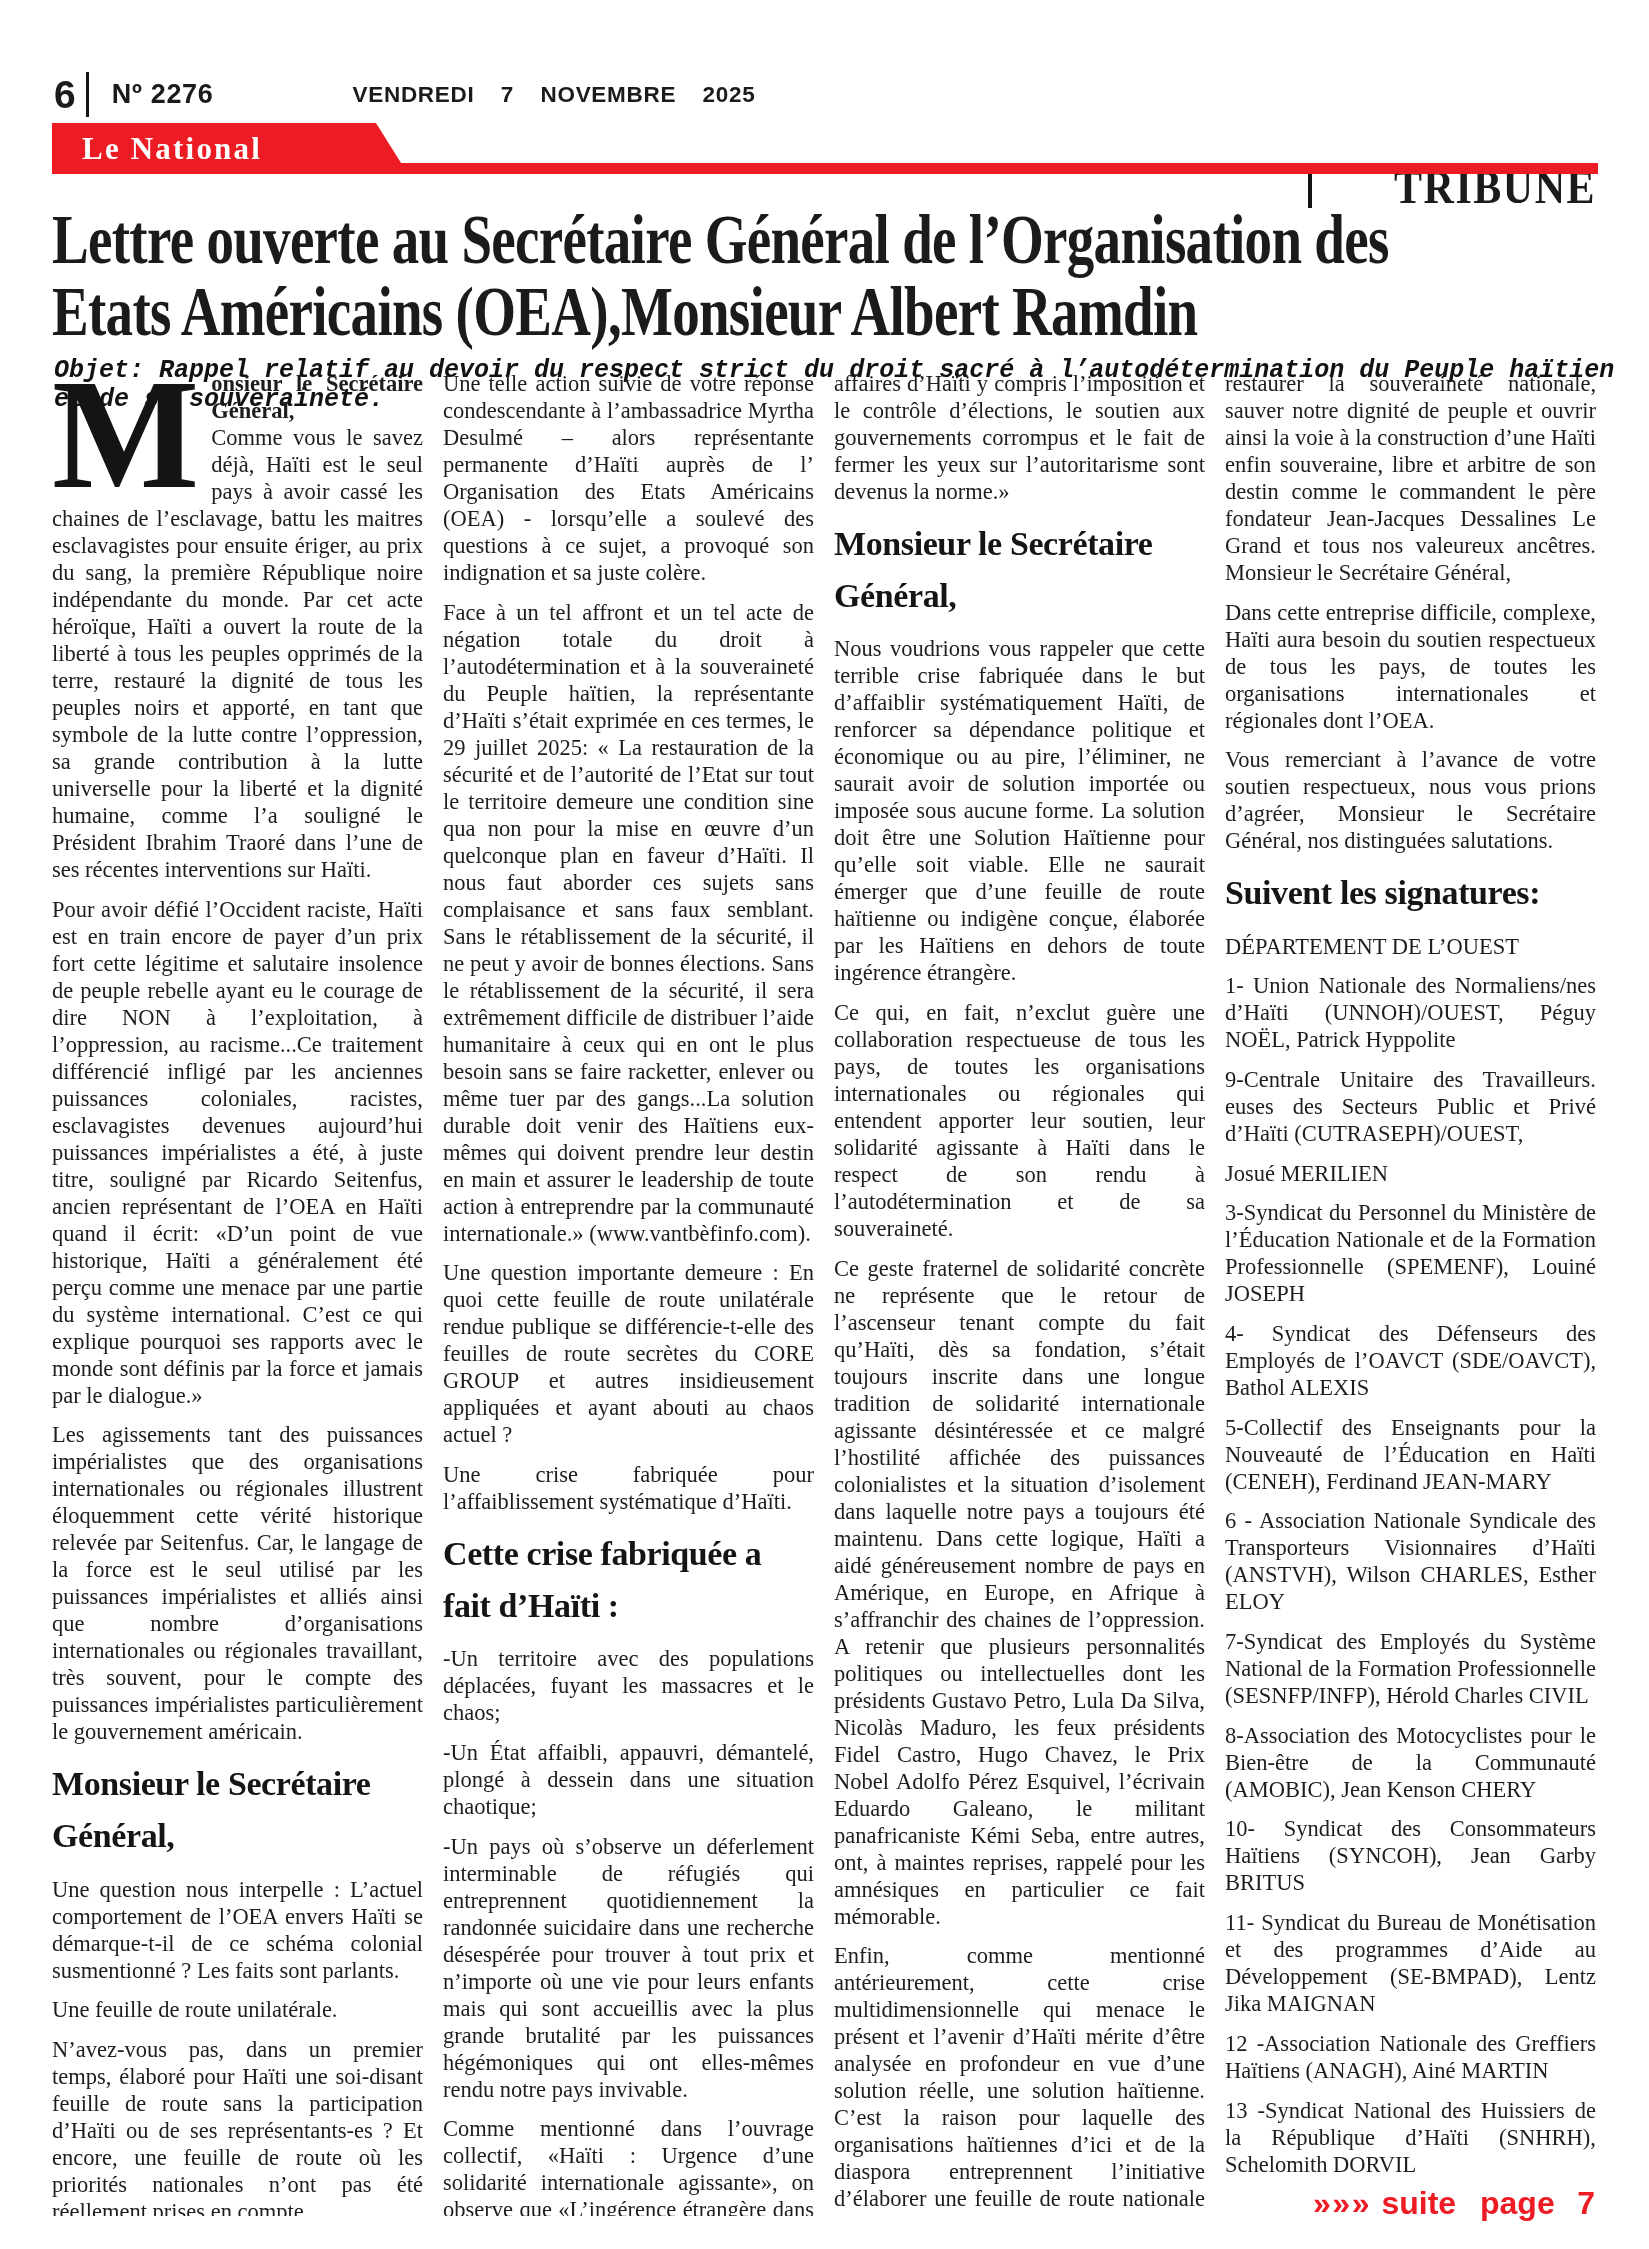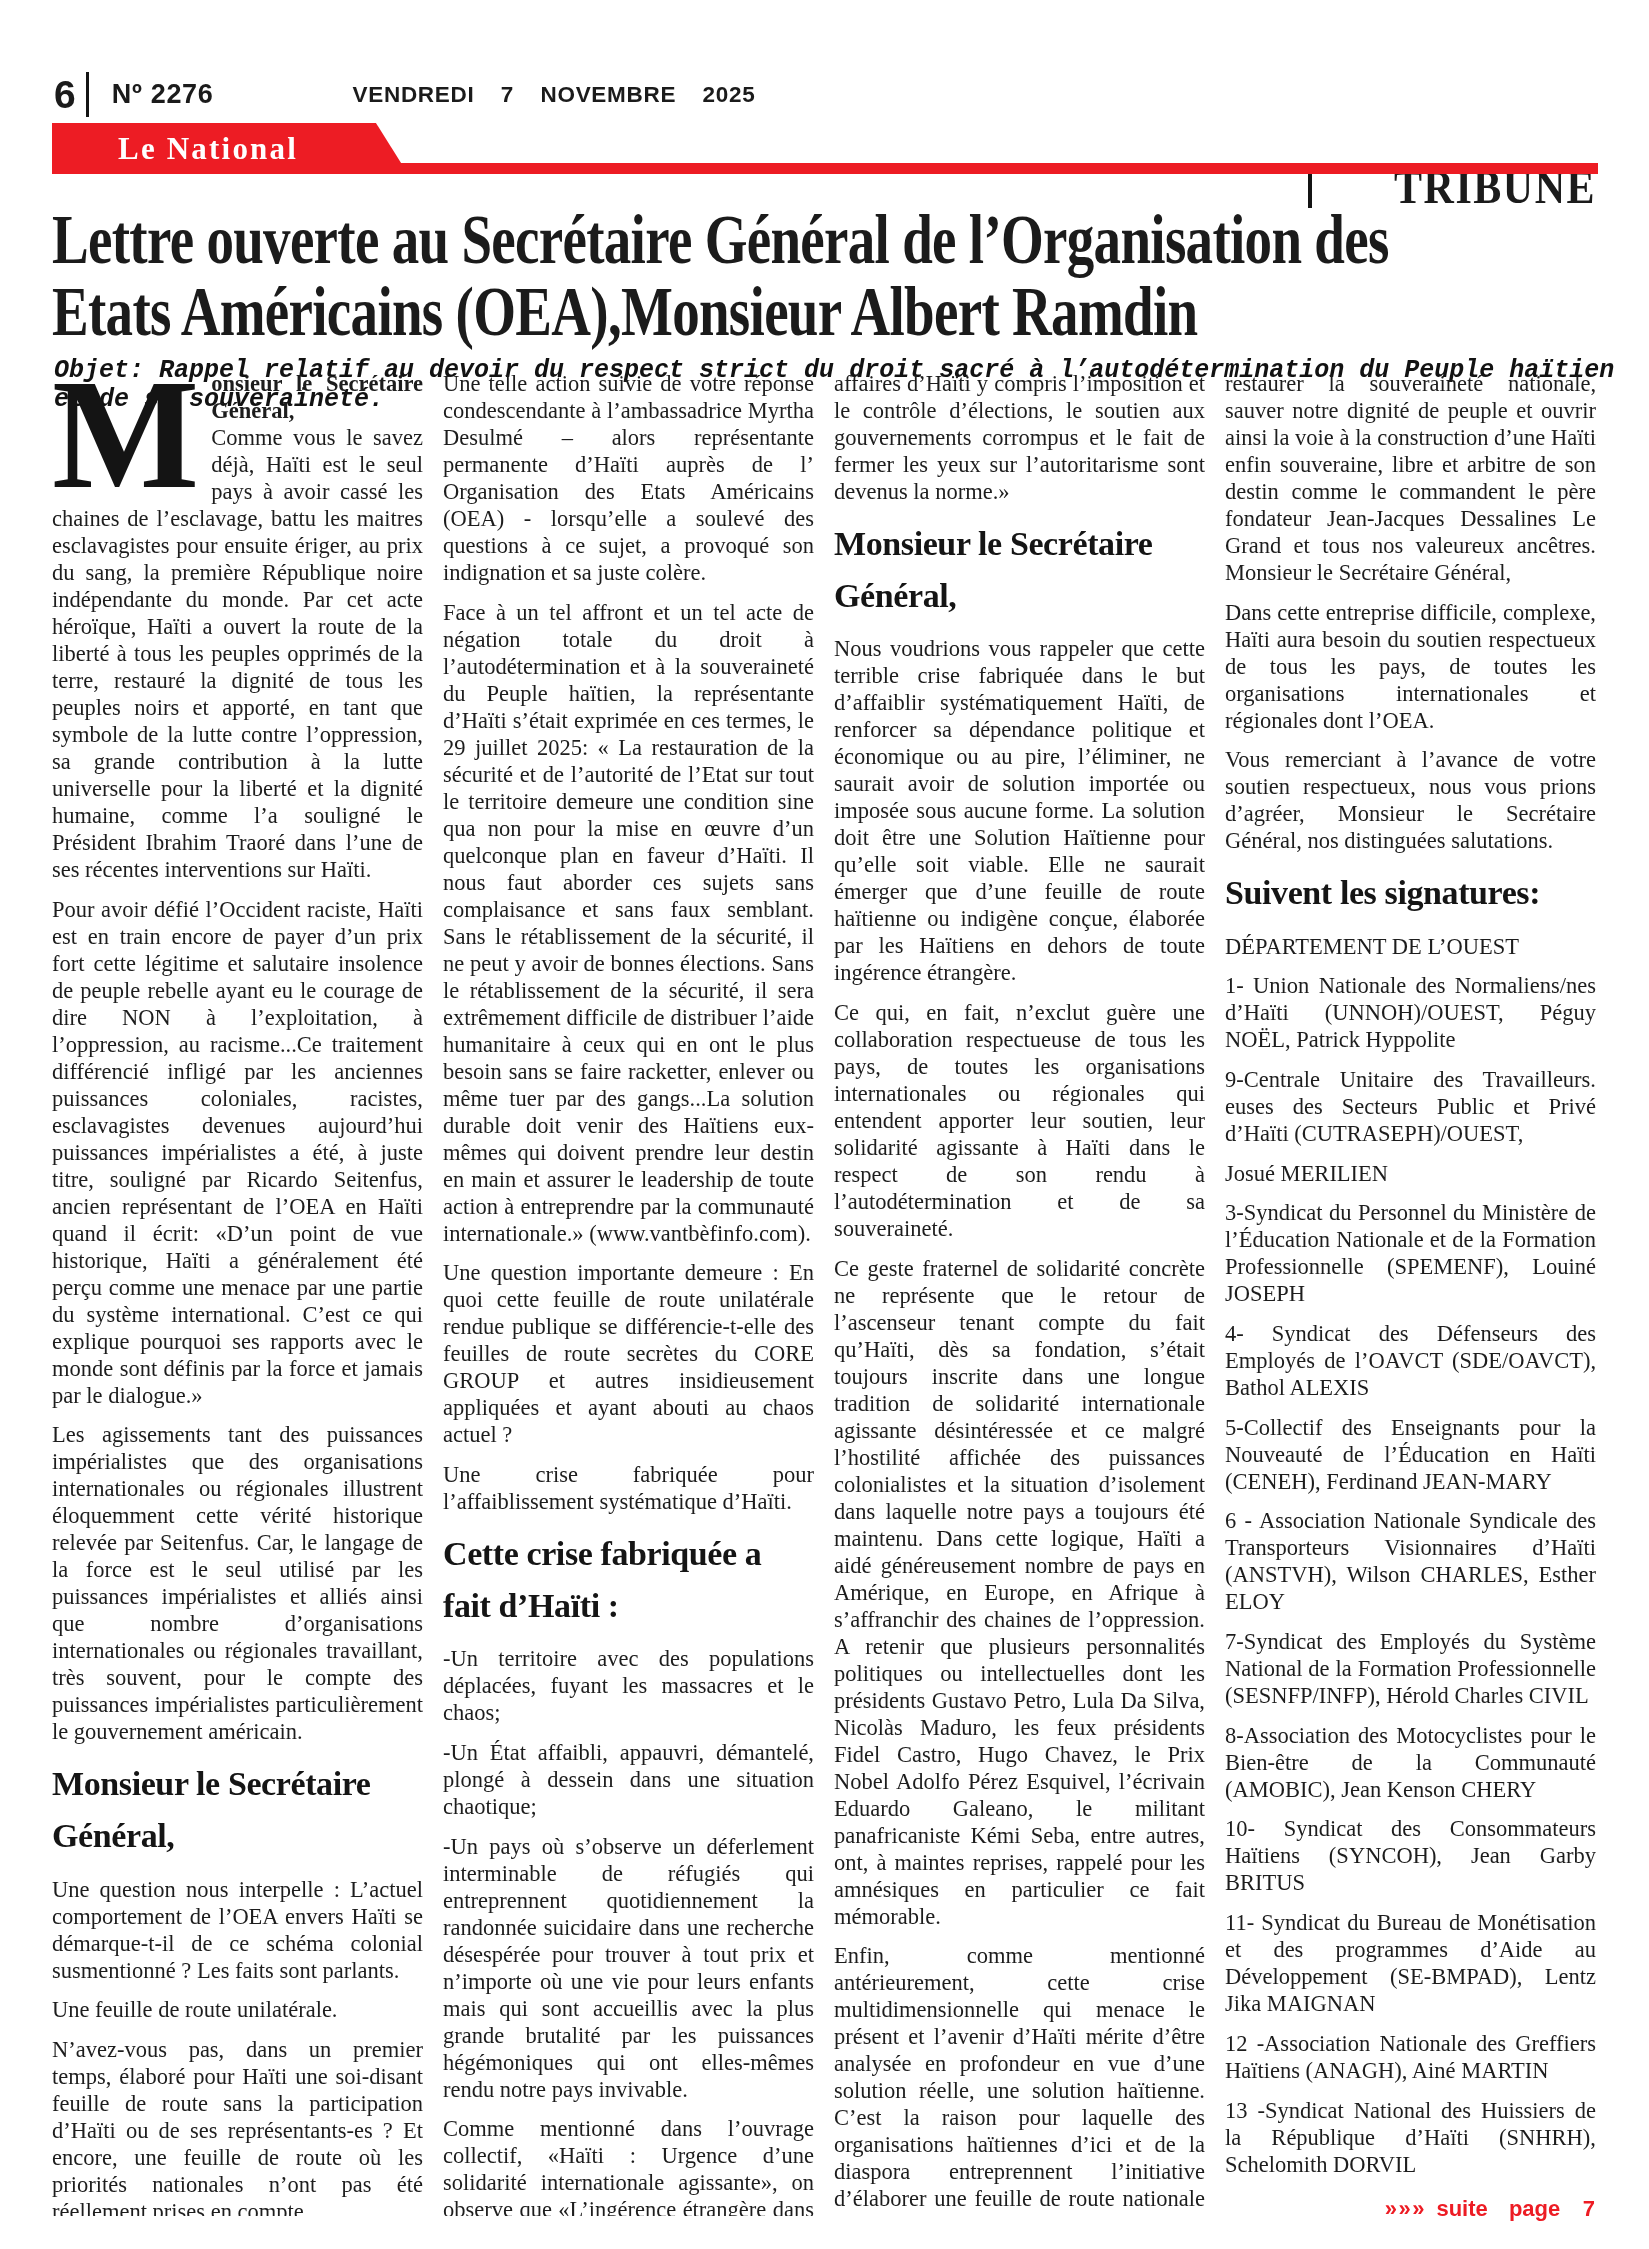--- a/index.html
+++ b/index.html
@@ -18,21 +18,21 @@
   .issue { font-family:"Liberation Sans", sans-serif; font-weight:bold; font-size:27px; letter-spacing:0.7px; }
   .date { font-family:"Liberation Sans", sans-serif; font-weight:bold; font-size:22.5px; margin-left:139px; word-spacing:19.5px; letter-spacing:0.7px; }
 
   .section-flag { position:absolute; top:117px; right:54px; display:flex; align-items:center;margin-top:48px; }
   .section-bar { width:3.7px; height:43px; background:#141414; margin-right:82px; }
   .section { font-weight:bold; font-size:42px; letter-spacing:1.5px; line-height:1; transform:scaleY(1.12); transform-origin:center; }
 
   .brand-banner {
     position:absolute; left:52px; top:123px; width:356px; height:51px;
     background:var(--red); clip-path:polygon(0 0, 91% 0, 100% 100%, 0 100%);
-    display:flex; align-items:center; padding-left:66px;
+    display:flex; align-items:center; padding-left:30px;
   }
   .brand-banner span { color:#fff; font-weight:bold; font-size:31px; letter-spacing:2.2px; }
   .red-rule { position:absolute; left:52px; right:52px; top:163px; height:10.5px; background:var(--red); }
 
   
   .headline { position:absolute; left:52px; top:189px; }
   .headline .hl { display:block; white-space:nowrap; font-weight:bold; font-size:55px; line-height:1;
     transform:scaleY(1.27); transform-origin:left top; letter-spacing:-0.7px; }
   .headline .hl2 { margin-top:16.5px; }
 
@@ -41,21 +41,21 @@
   
   .columns { position:absolute; left:52px; right:52px; top:370px; bottom:34px; display:flex; gap:20px; }
   .col { width:371px; overflow:hidden; }
   .col p { margin:0 0 12.7px 0; font-size:22.5px; line-height:27px; text-align:justify; color:#1d1d1d; }
   .col h2 { margin:6px 0 13.5px 0; font-size:34px; line-height:52px; font-weight:bold; color:#151515; letter-spacing:-0.4px; }
   .dropcap { float:left; font-weight:bold; font-size:156px; line-height:118px; margin:6px 12px 0 0; color:#141414; }
   .lead { font-weight:bold; }
 
   
   .continuation { position:absolute; right:55px; bottom:28.5px; color:var(--red);
-    font-family:"Liberation Sans", sans-serif; font-weight:bold; font-size:22px; word-spacing:15px; }
+    font-family:"Liberation Sans", sans-serif; font-weight:bold; font-size:32px; word-spacing:15px; }
   .continuation .arrows { letter-spacing:1.5px; margin-right:10.5px; }
   .continuation .pref { margin-left:22.5px; }
 </style>
 </head>
 <body>
 
 <div class="page">
 
   <div class="meta-row">
     <span class="pagenum">6</span>

